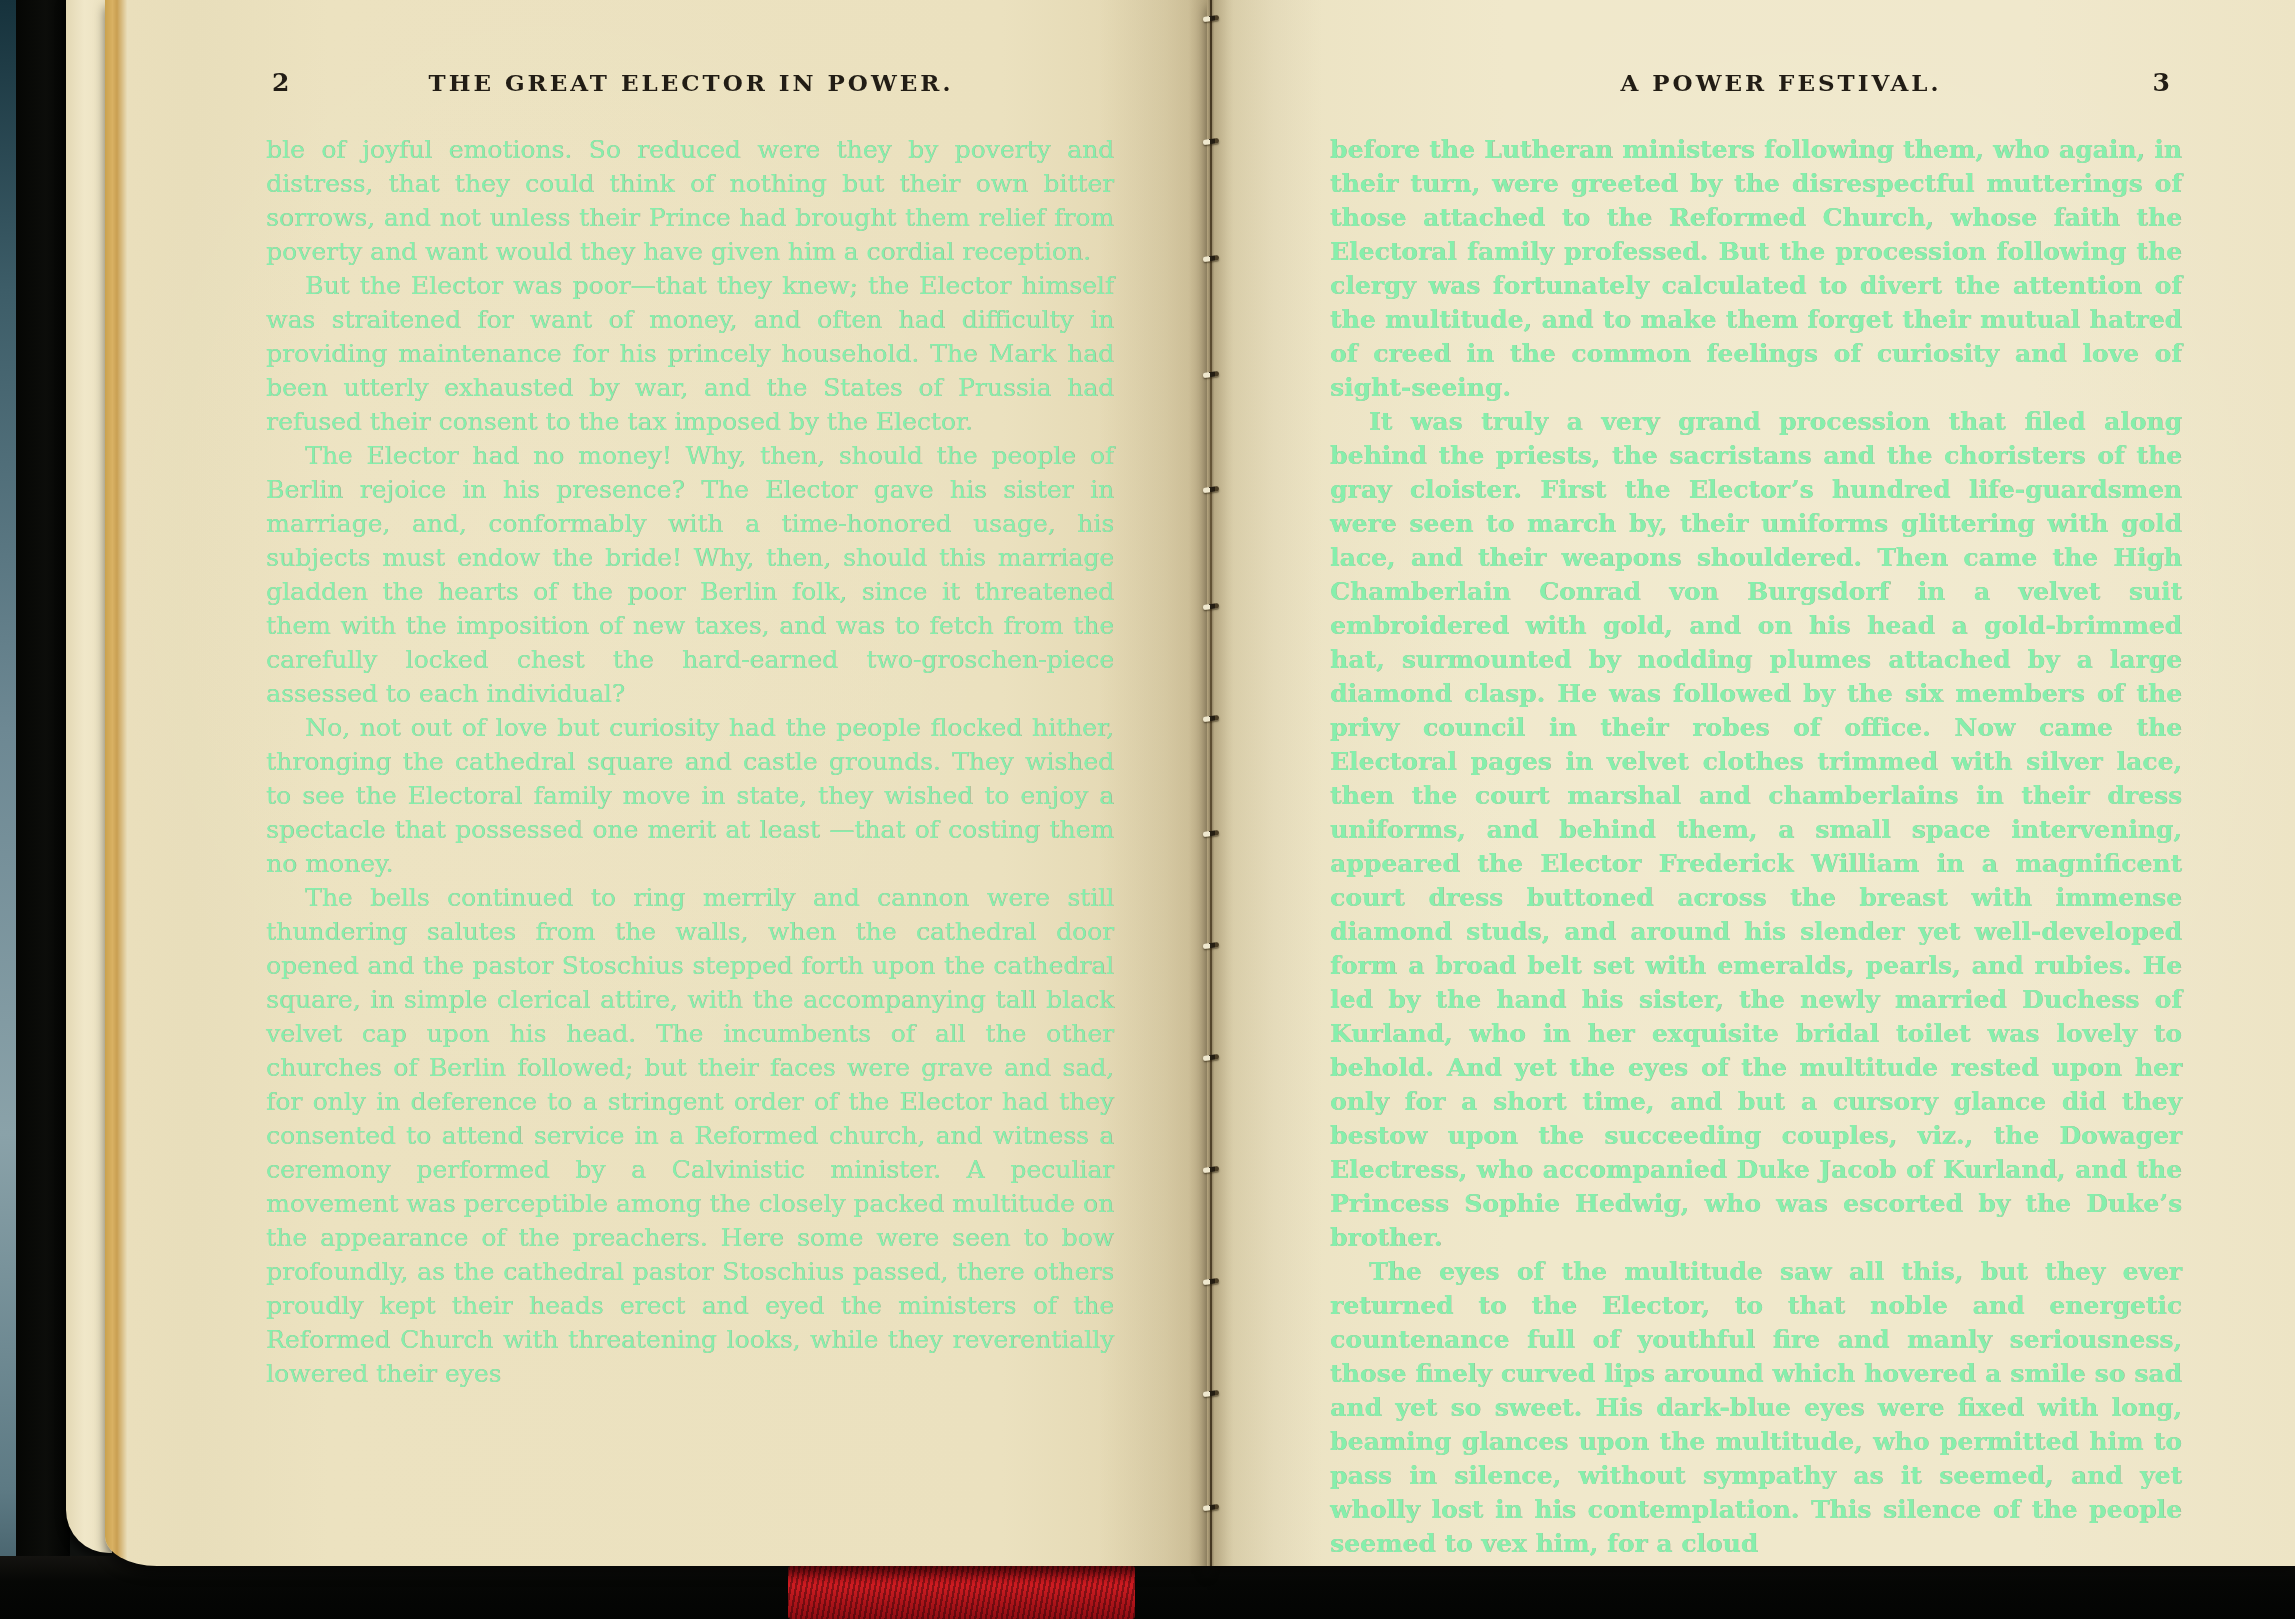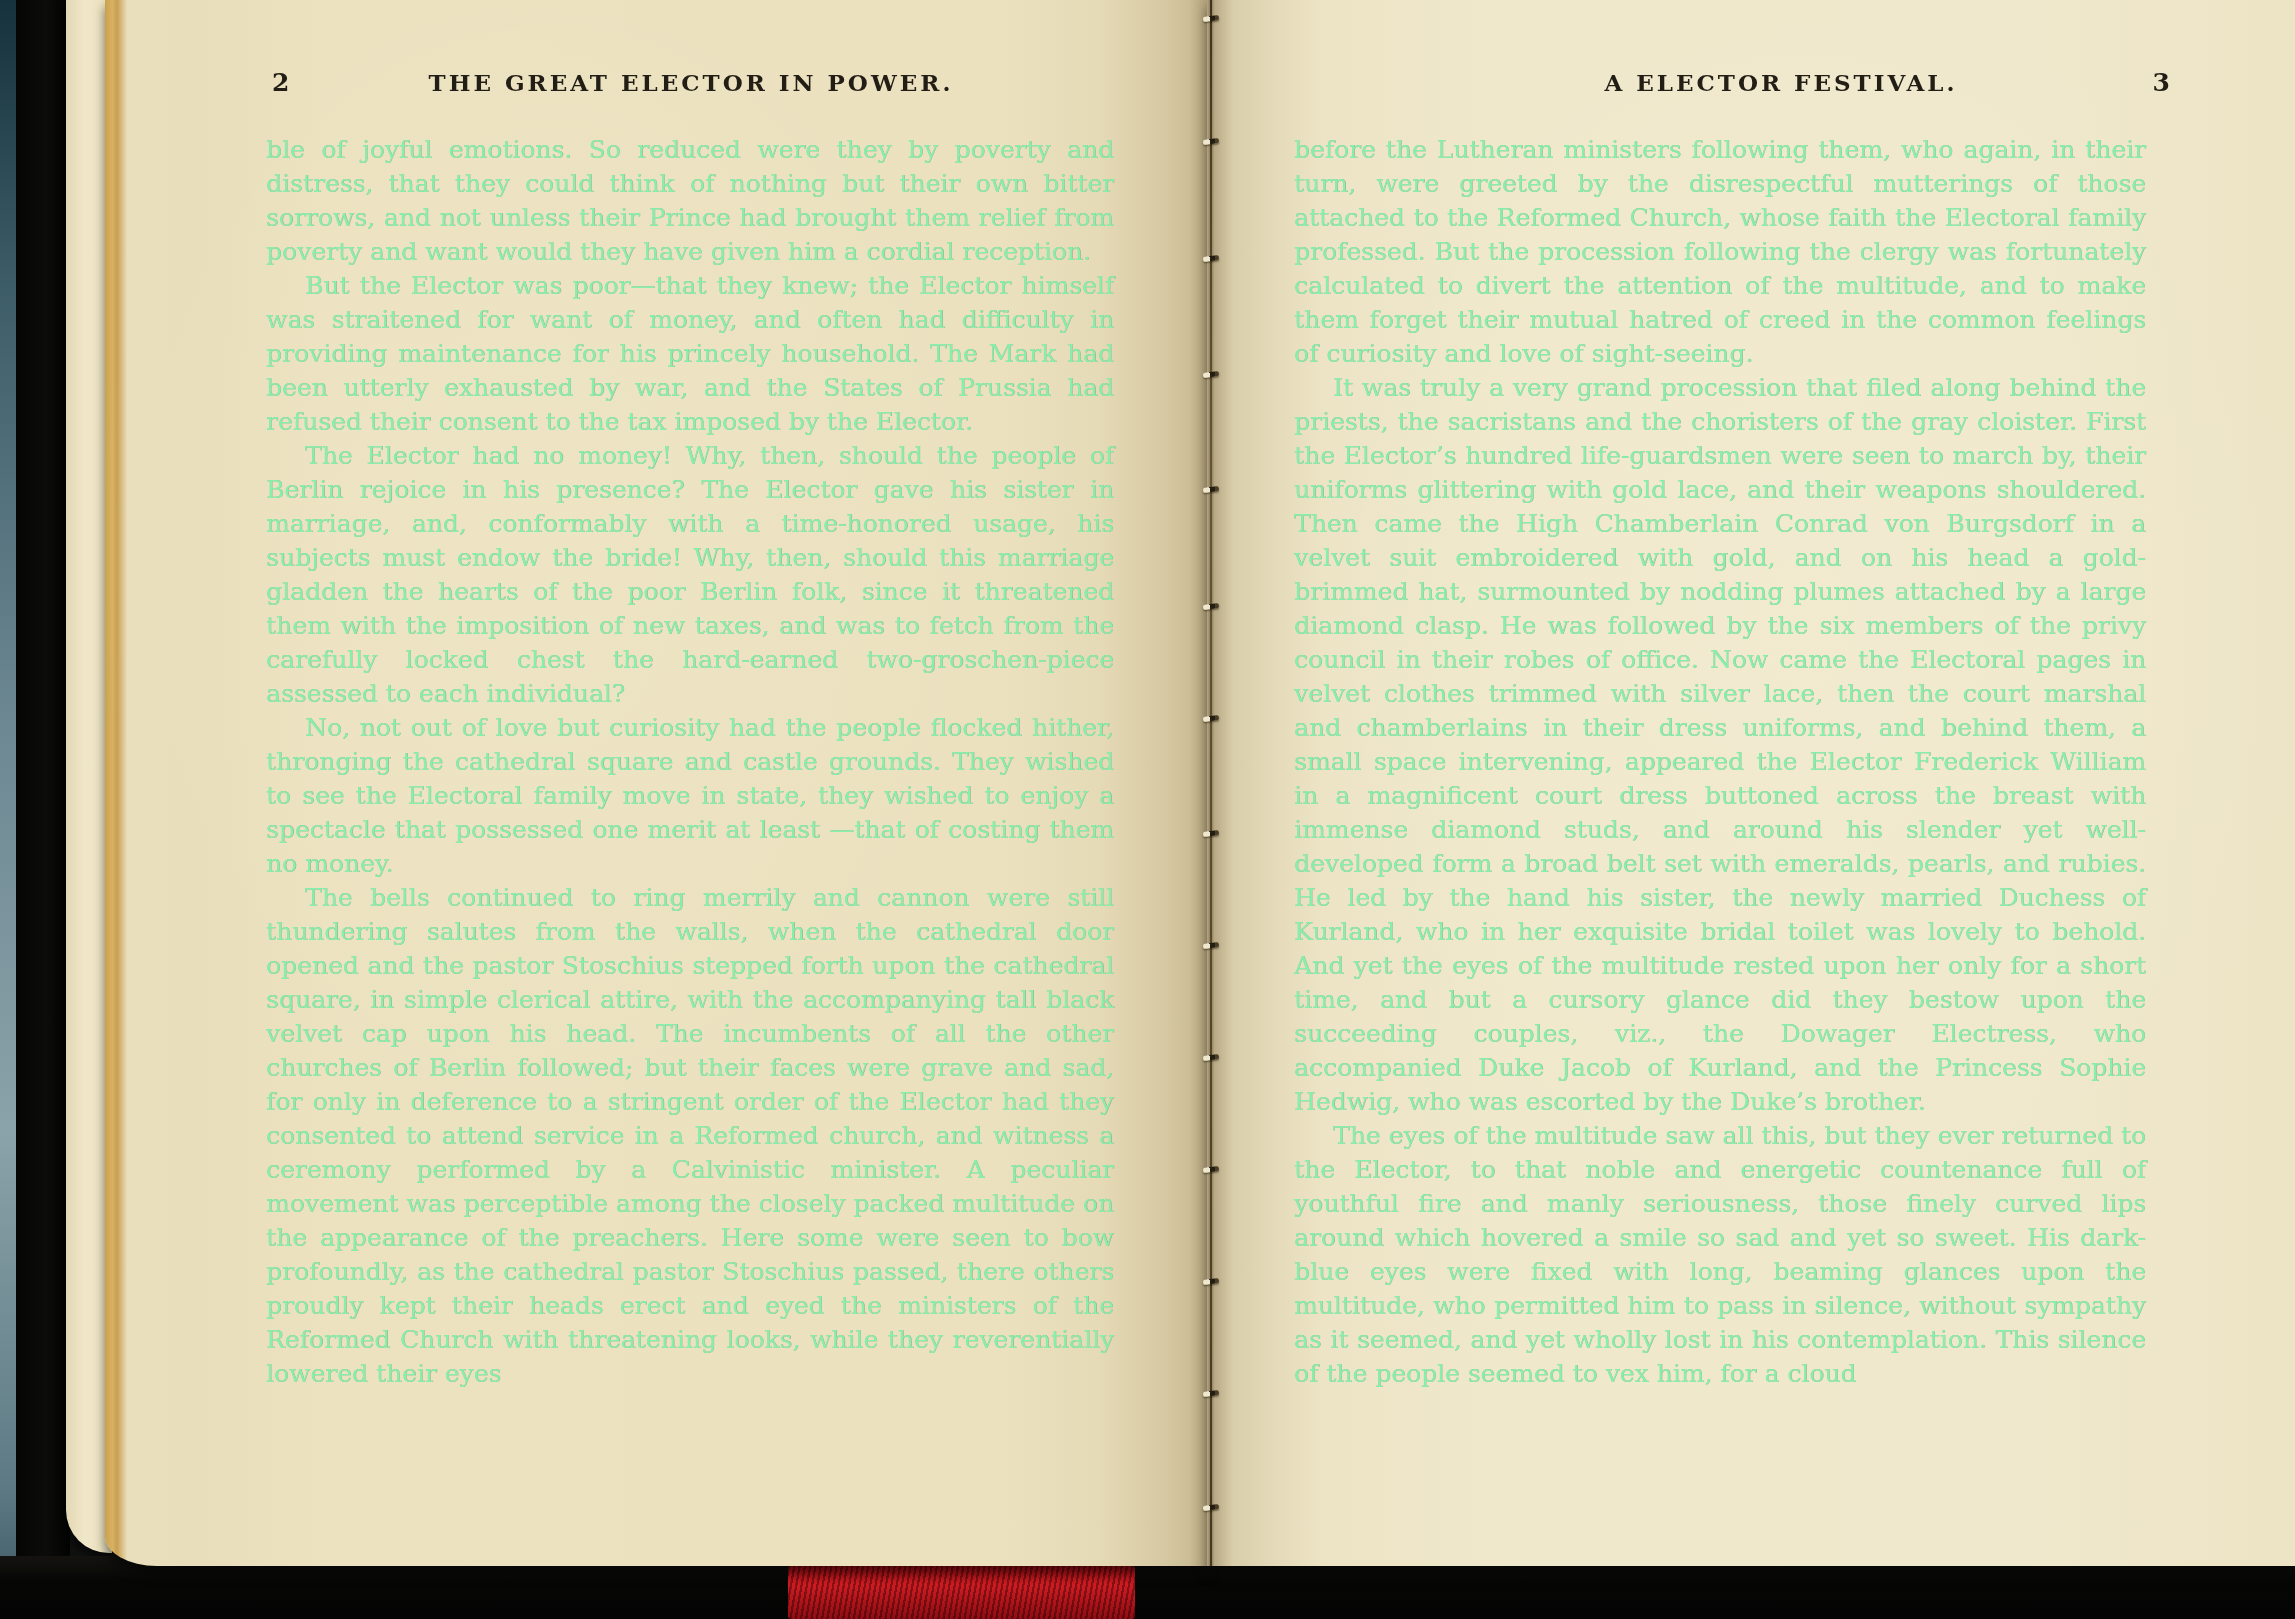--- a/index.html
+++ b/index.html
@@ -106,21 +106,21 @@
   .pageno-right { right: 36px; }
 
   
   .text-col {
     position: absolute; top: 133px; z-index: 7;
     font-size: 25px; line-height: 34px; color: #86efac;
     text-align: justify;
     text-shadow: 0.3px 0.4px 0.4px rgba(35,28,15,0.35);
   }
   .col-left  { left: 161px; width: 848px; }
-  .col-right { left: 1189px; width: 852px; }
+  .col-right { left: 1225px; width: 852px; font-weight: bold; }
   .text-col p { margin: 0; text-indent: 39px; }
   .text-col p.noindent { text-indent: 0; }
 </style>
 </head>
 <body>
 
 <div class="scan-root">
 
   <div class="scanner-backdrop"></div>
   <div class="book-cover-edge"></div>
@@ -151,21 +151,21 @@
     <div class="stitch" style="top:1279px"></div>
     <div class="stitch" style="top:1391px"></div>
     <div class="stitch" style="top:1505px"></div>
 
     <div class="running-head rh-left">
       <span class="pageno pageno-left">2</span>
       <span class="head-title">THE GREAT ELECTOR IN POWER.</span>
     </div>
 
     <div class="running-head rh-right">
-      <span class="head-title">A ELECTOR FESTIVAL.</span>
+      <span class="head-title">A POWER FESTIVAL.</span>
       <span class="pageno pageno-right">3</span>
     </div>
 
     <div class="text-col col-left">
       <p class="noindent">ble of joyful emotions.  So reduced were they by poverty and distress, that they could think of nothing but their own bitter sorrows, and not unless their Prince had brought them relief from poverty and want would they have given him a cordial reception.</p>
       <p>But the Elector was poor—that they knew; the Elector himself was straitened for want of money, and often had difficulty in providing maintenance for his princely household. The Mark had been utterly exhausted by war, and the States of Prussia had refused their consent to the tax imposed by the Elector.</p>
       <p>The Elector had no money!  Why, then, should the people of Berlin rejoice in his presence?  The Elector gave his sister in marriage, and, conformably with a time-honored usage, his subjects must endow the bride!  Why, then, should this marriage gladden the hearts of the poor Berlin folk, since it threatened them with the imposition of new taxes, and was to fetch from the carefully locked chest the hard-earned two-groschen-piece assessed to each individual?</p>
       <p>No, not out of love but curiosity had the people flocked hither, thronging the cathedral square and castle grounds. They wished to see the Electoral family move in state, they wished to enjoy a spectacle that possessed one merit at least —that of costing them no money.</p>
       <p>The bells continued to ring merrily and cannon were still thundering salutes from the walls, when the cathedral door opened and the pastor Stoschius stepped forth upon the cathedral square, in simple clerical attire, with the accompanying tall black velvet cap upon his head.  The incumbents of all the other churches of Berlin followed; but their faces were grave and sad, for only in deference to a stringent order of the Elector had they consented to attend service in a Reformed church, and witness a ceremony performed by a Calvinistic minister.  A peculiar movement was perceptible among the closely packed multitude on the appearance of the preachers.  Here some were seen to bow profoundly, as the cathedral pastor Stoschius passed, there others proudly kept their heads erect and eyed the ministers of the Reformed Church with threatening looks, while they reverentially lowered their eyes</p>
     </div>

